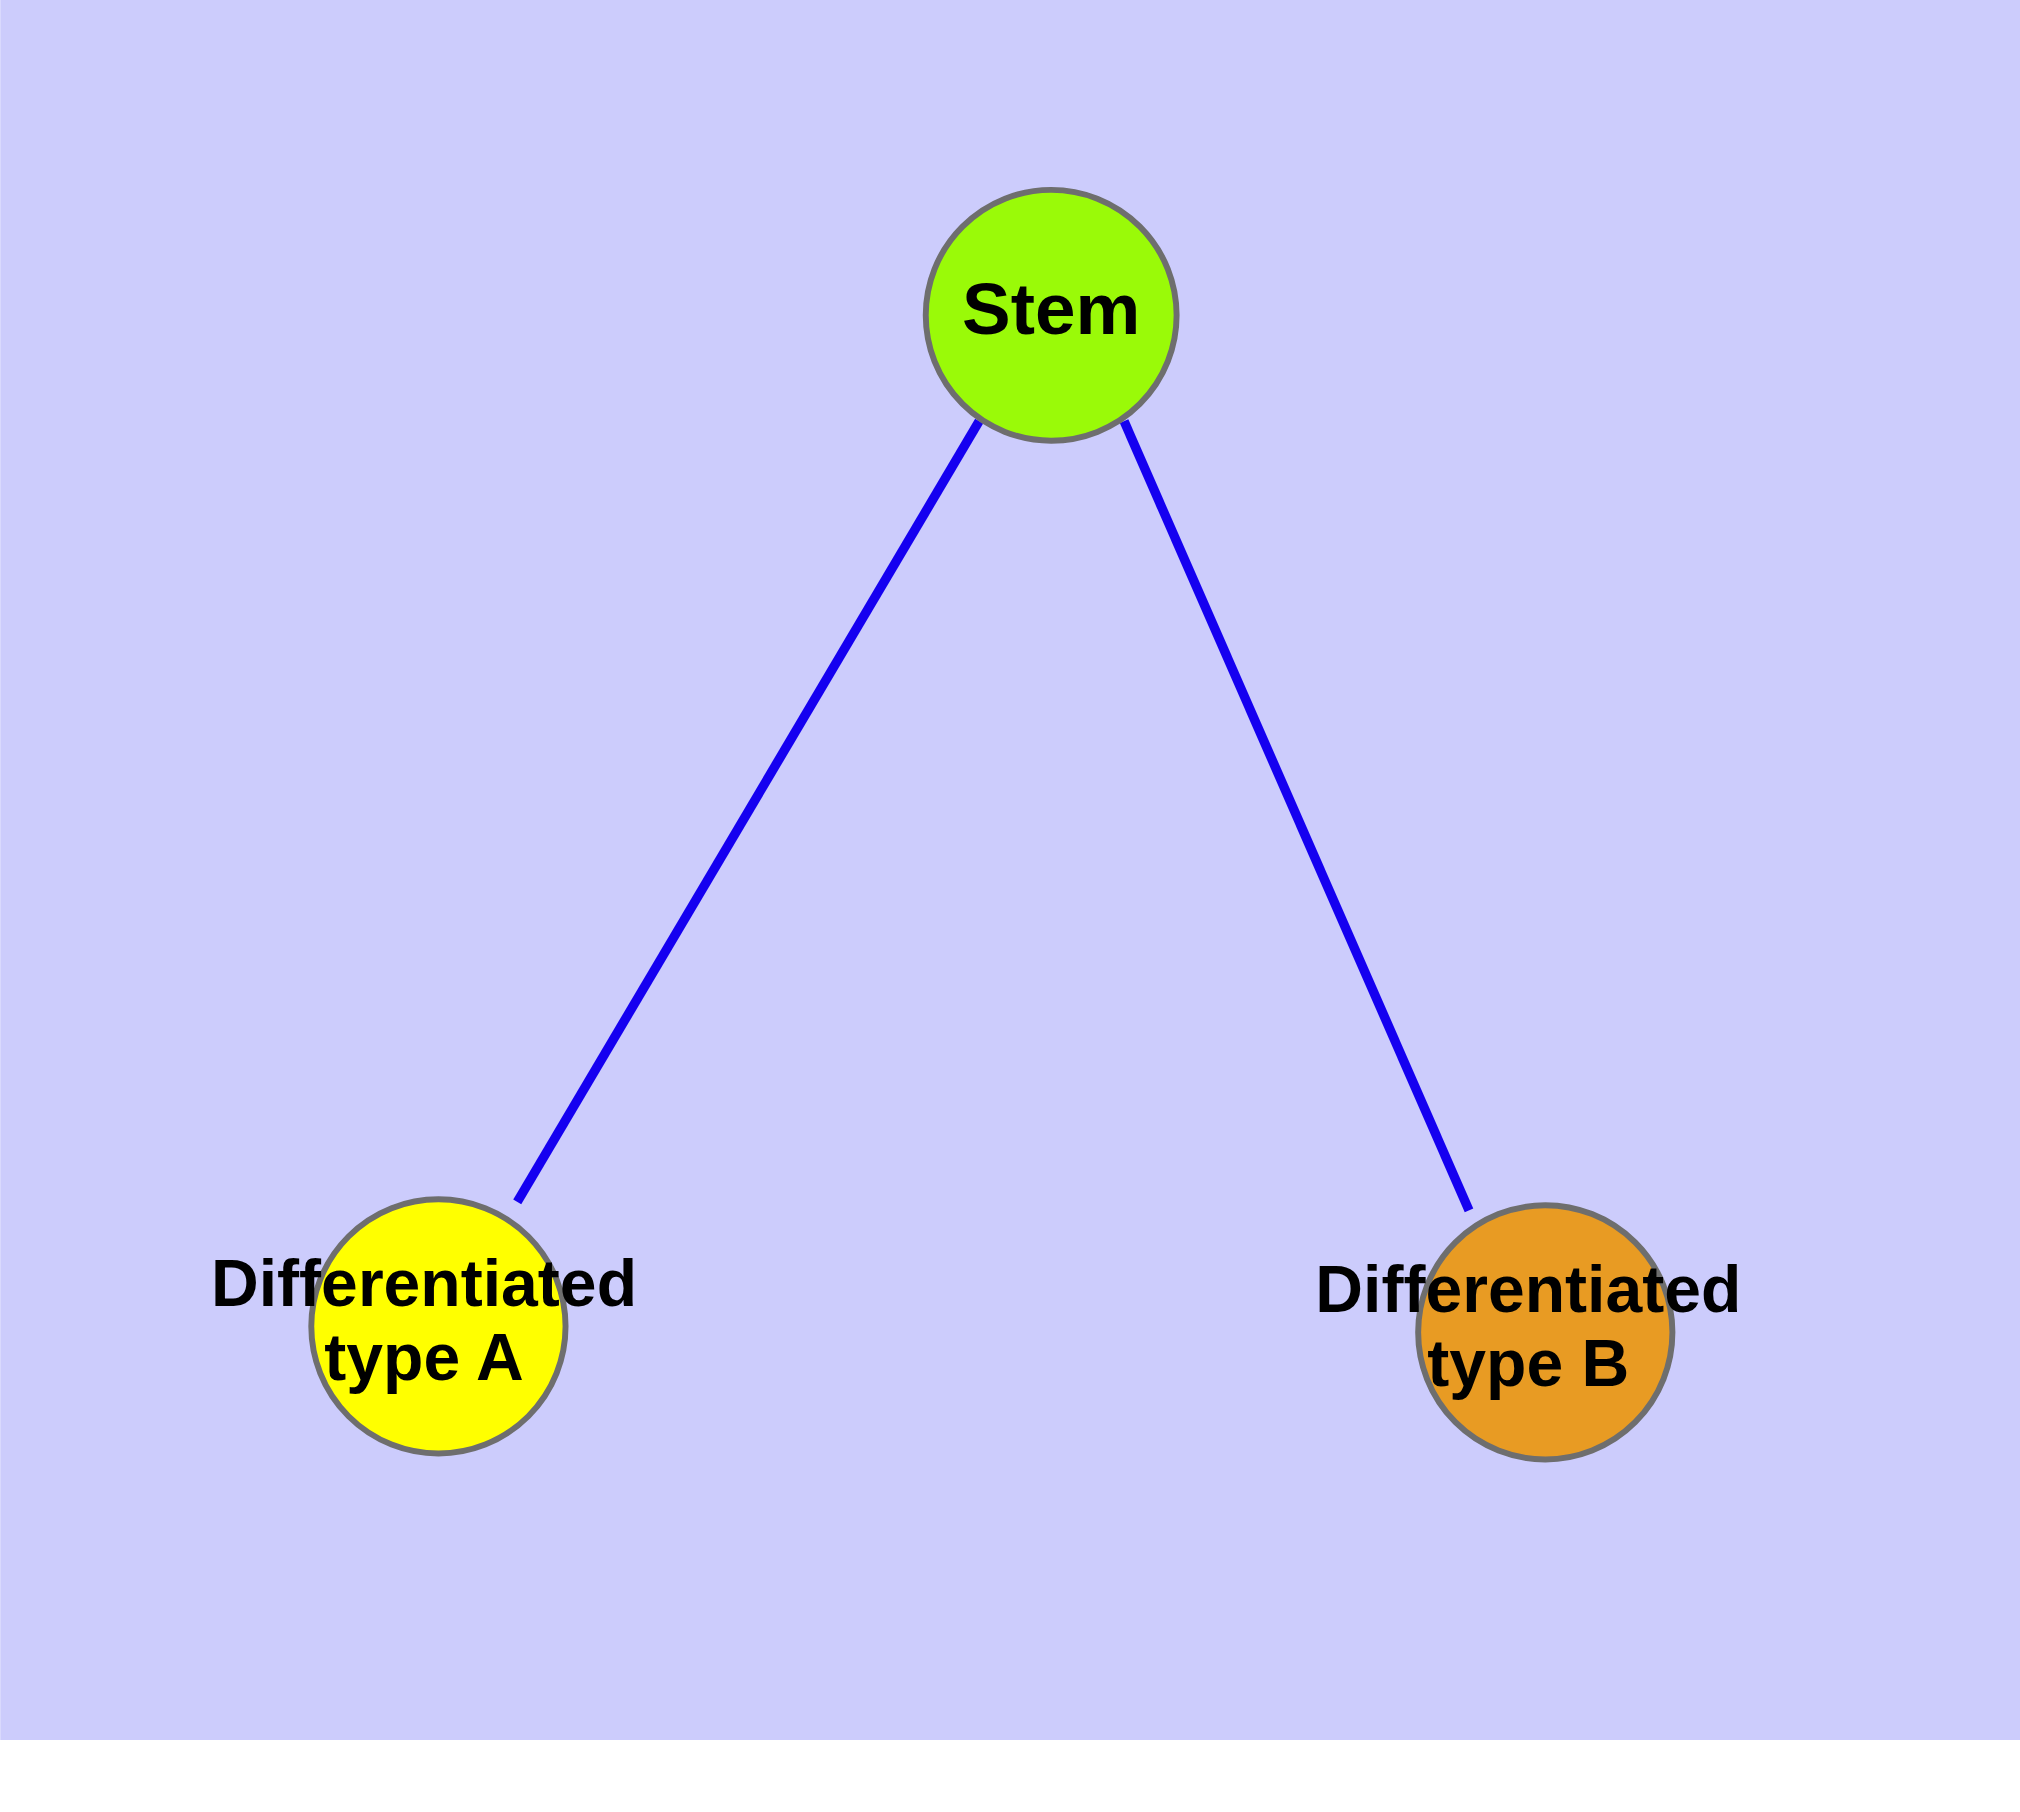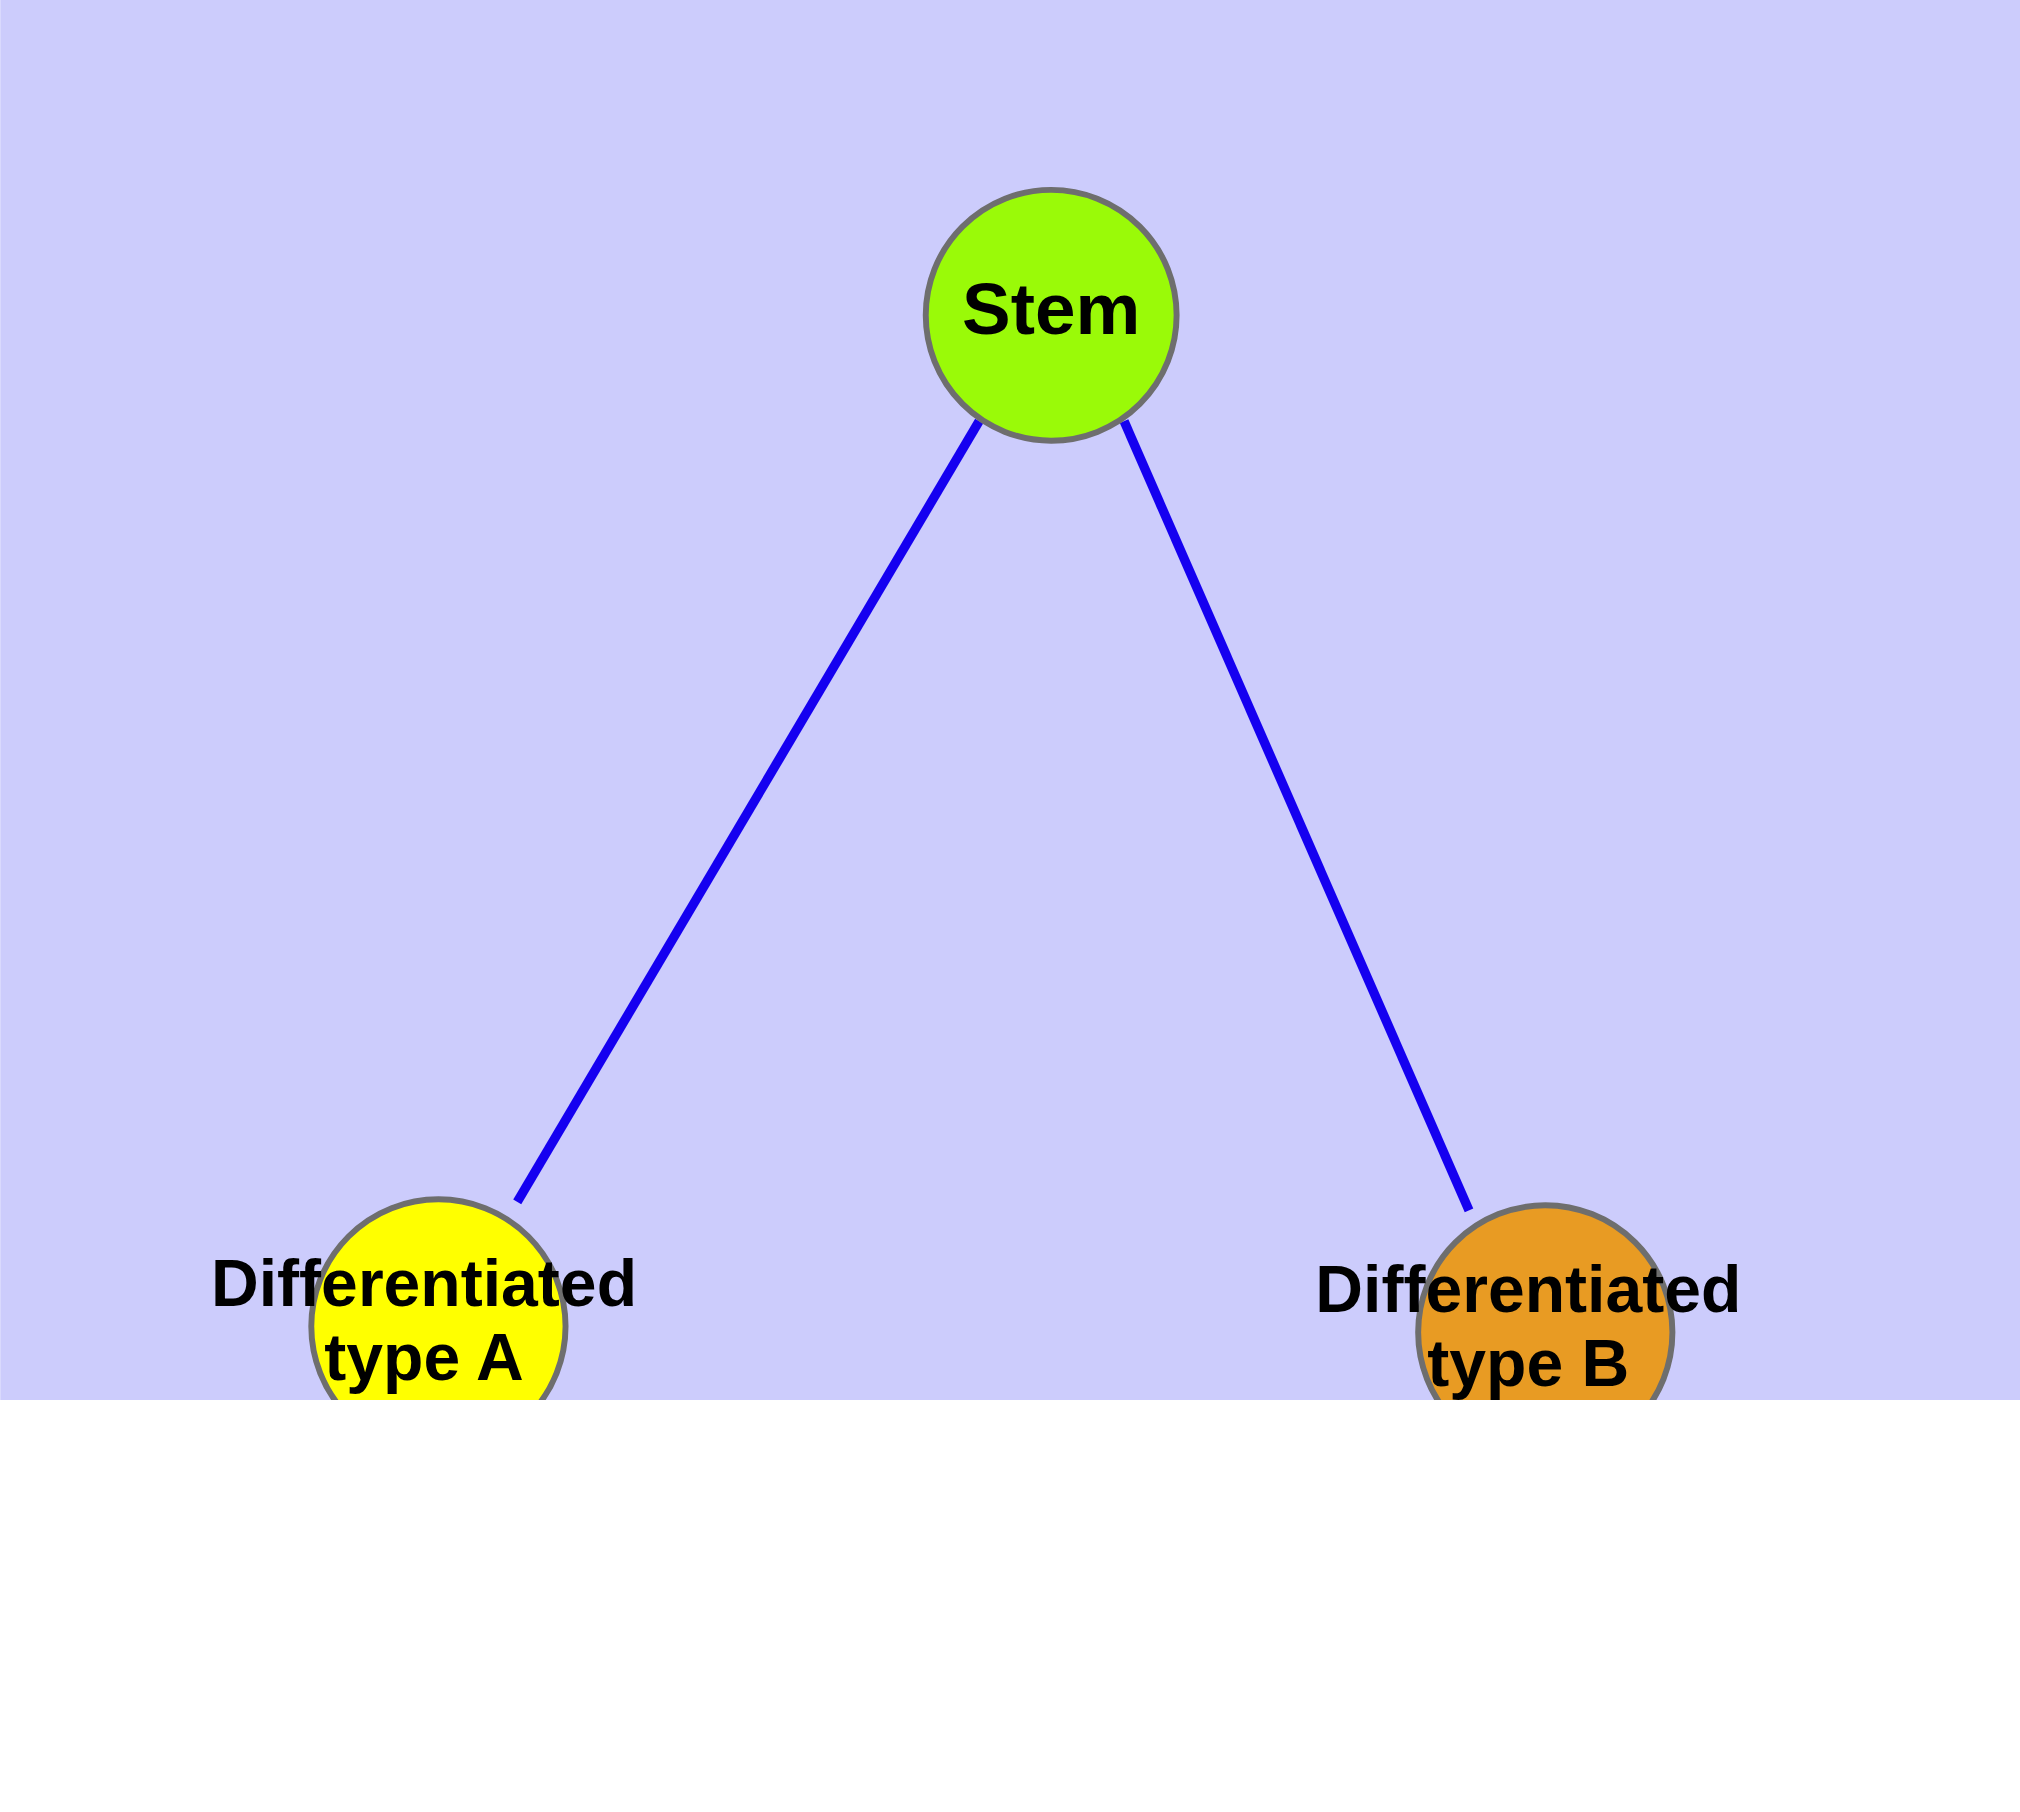--- a/index.html
+++ b/index.html
@@ -27,21 +27,21 @@
     font-family: "Liberation Sans", sans-serif;
     font-weight: bold;
     fill: #000000;
     text-anchor: middle;
     dominant-baseline: middle;
   }
 </style>
 </head>
 <body>
 
-<div id="canvas" style="width: 2021px; height: 1400px;">
+<div id="canvas" style="width: 2021px; height: 1740px;">
   <svg id="graph-svg" viewBox="0 0 2384 2138" xmlns="http://www.w3.org/2000/svg">
 
     <rect id="bg-rect" x="0" y="0" width="2384" height="2138" fill="#ccccfc"></rect>
 
     <g id="edges-layer">
         <line x1="1155" y1="497" x2="610" y2="1418" stroke="#1500f0" stroke-width="11" stroke-linecap="butt"></line>
         <line x1="1326" y1="497" x2="1733" y2="1428" stroke="#1500f0" stroke-width="11" stroke-linecap="butt"></line>
       </g>
     <g id="nodes-layer">
         <circle cx="1240" cy="372" r="148" fill="#9afa08" stroke="#6e6e6e" stroke-width="7"></circle>

